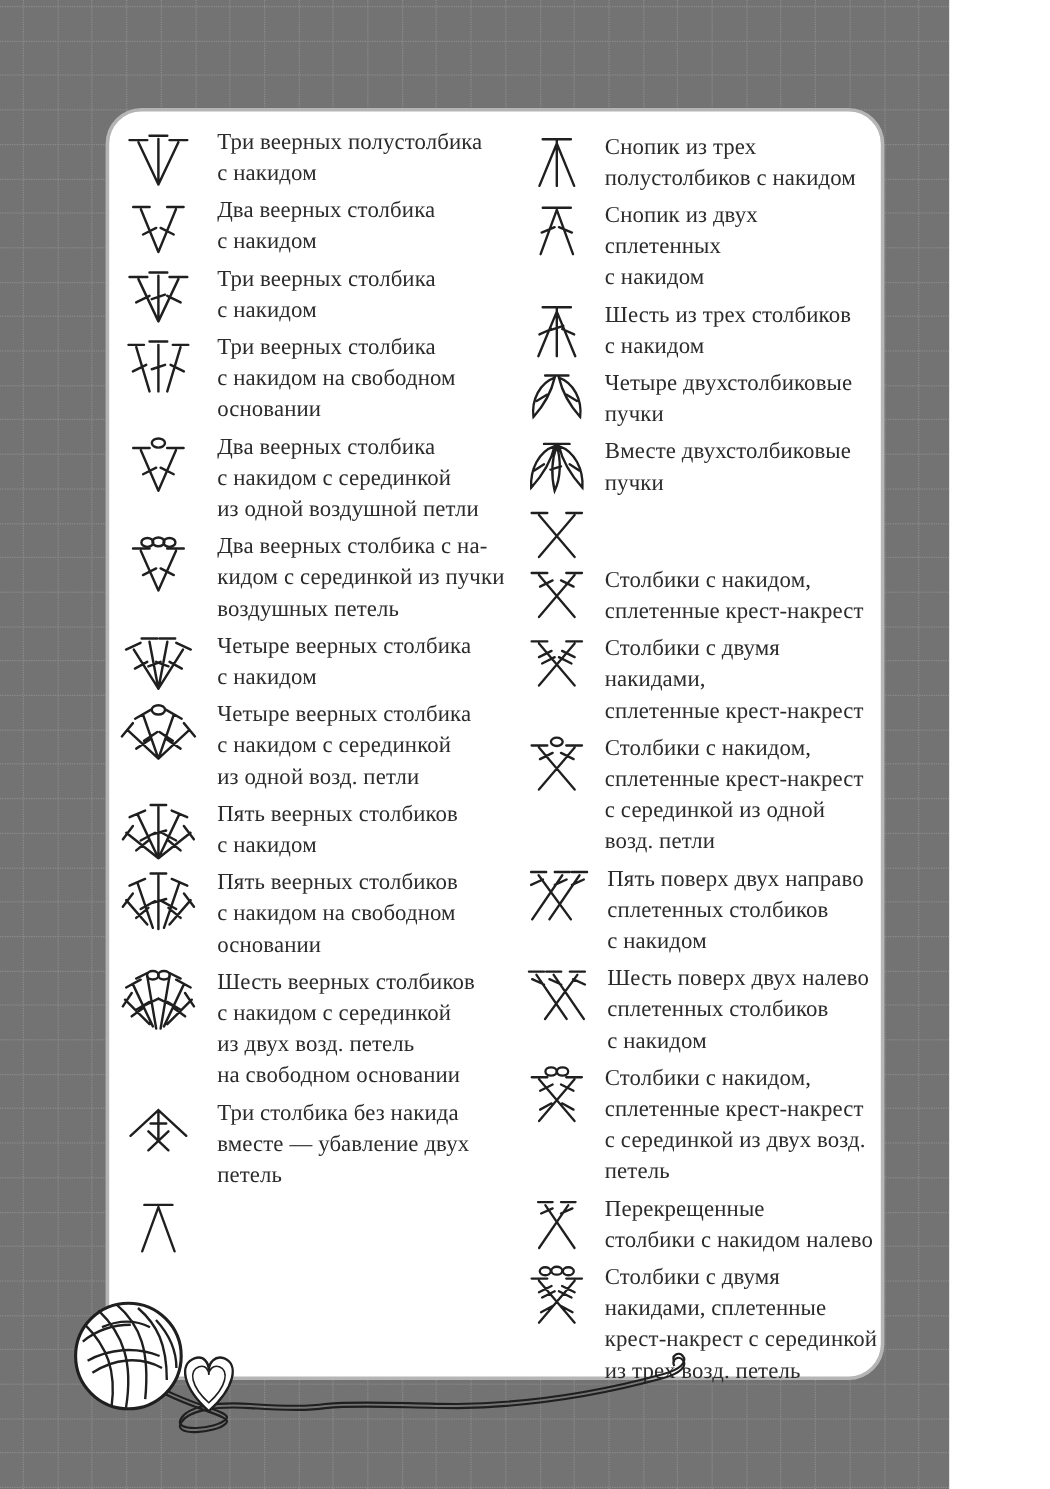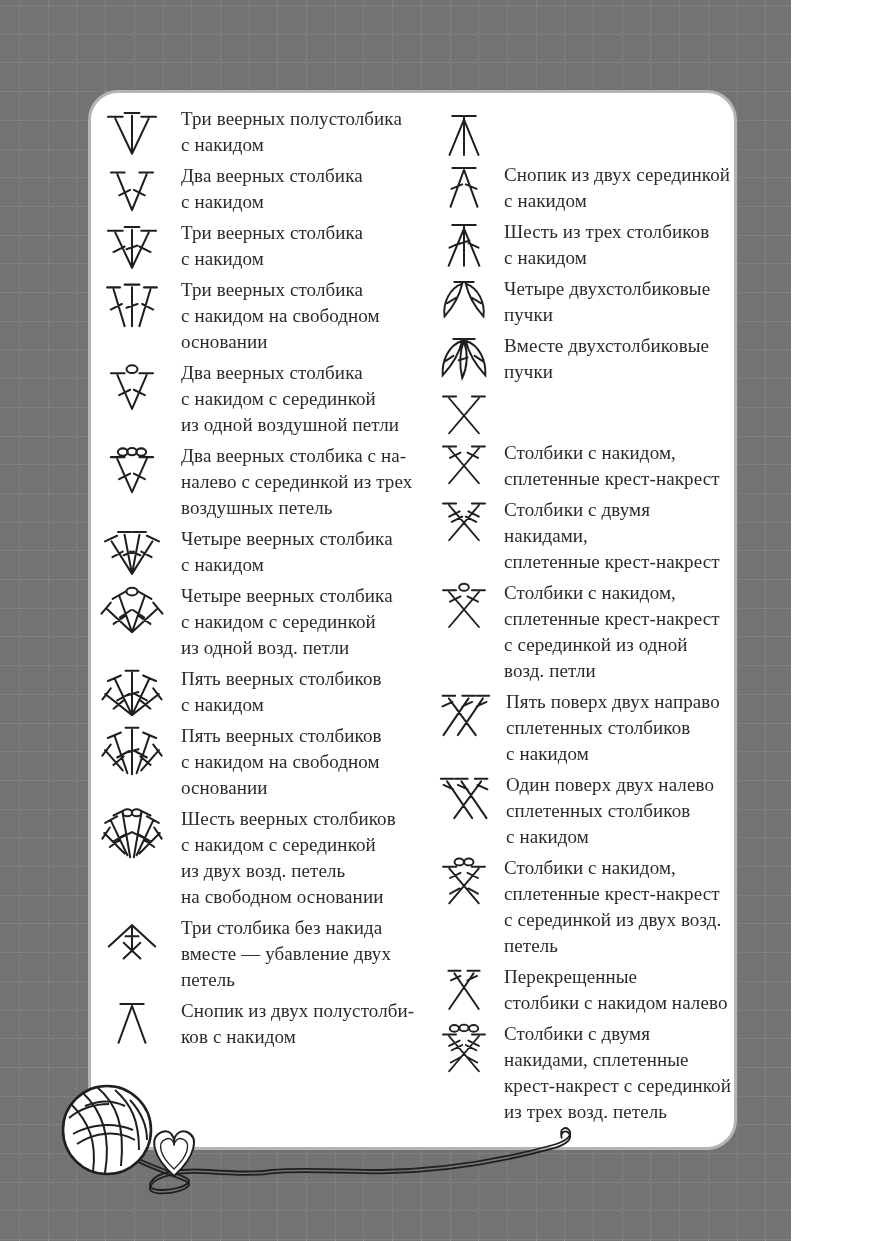--- a/index.html
+++ b/index.html
@@ -159,21 +159,21 @@
         <div class="row">
           <div class="sym">
             <svg width="46" height="48" viewBox="0 0 50 52">
               <path stroke="#1f1f1f" stroke-width="2.2" stroke-linecap="round" fill="none" d="M25,50 L9,14 M25,50 L41,14 M2,12 L17,12 M33,12 L48,12 M11,36 L23,30 M27,30 L39,36"></path>
               <ellipse cx="15" cy="6.5" rx="5.4" ry="4" stroke="#1f1f1f" stroke-width="2.2" stroke-linecap="round" fill="none"></ellipse>
               <ellipse cx="25" cy="6" rx="5.4" ry="4" stroke="#1f1f1f" stroke-width="2.2" stroke-linecap="round" fill="none"></ellipse>
               <ellipse cx="35" cy="6.5" rx="5.4" ry="4" stroke="#1f1f1f" stroke-width="2.2" stroke-linecap="round" fill="none"></ellipse>
             </svg>
           </div>
           <div class="txt">Два веерных столбика с на-
-налево с серединкой из трех
+кидом с серединкой из пучки
 воздушных петель</div>
         </div>
         <div class="row">
           <div class="sym">
             <svg width="54" height="47" viewBox="0 0 58 50">
               <path stroke="#1f1f1f" stroke-width="2.2" stroke-linecap="round" fill="none" d="M29,48 L7,13 M29,48 L21,6 M29,48 L37,6 M29,48 L51,13 M0,13 L13,7 M14,3 L28,3 M30,3 L44,3 M45,7 L58,13 M8,30 L19,24 M20,28 L31,24 M27,24 L38,28 M39,24 L50,30"></path>
             </svg>
           </div>
           <div class="txt">Четыре веерных столбика
 с накидом</div>
@@ -230,39 +230,39 @@
           <div class="txt">Три столбика без накида
 вместе — убавление двух
 петель</div>
         </div>
         <div class="row">
           <div class="sym">
             <svg width="36" height="44" viewBox="0 0 40 48">
               <path stroke="#1f1f1f" stroke-width="2.2" stroke-linecap="round" fill="none" d="M7,3 L33,3 M20,5 L5,46 M20,5 L35,46"></path>
             </svg>
           </div>
-          <div class="txt">Снопик из двух полустолби-
-ков с накидом</div>
         </div>
       </div>
     <div class="col" id="col-right">
         <div class="row">
           <div class="sym">
             <svg width="38" height="44" viewBox="0 0 42 48">
               <path stroke="#1f1f1f" stroke-width="2.2" stroke-linecap="round" fill="none" d="M8,3 L34,3 M21,3 L21,46 M21,7 L5,46 M21,7 L37,46"></path>
             </svg>
           </div>
+          <div class="txt">Снопик из трех
+полустолбиков с накидом</div>
         </div>
         <div class="row">
           <div class="sym">
             <svg width="36" height="44" viewBox="0 0 40 48">
               <path stroke="#1f1f1f" stroke-width="2.2" stroke-linecap="round" fill="none" d="M7,3 L33,3 M20,5 L5,46 M20,5 L35,46 M6,26 L18,21 M22,21 L34,26"></path>
             </svg>
           </div>
-          <div class="txt">Снопик из двух серединкой
+          <div class="txt">Снопик из двух сплетенных
 с накидом</div>
         </div>
         <div class="row">
           <div class="sym">
             <svg width="38" height="46" viewBox="0 0 42 50">
               <path stroke="#1f1f1f" stroke-width="2.2" stroke-linecap="round" fill="none" d="M8,3 L34,3 M21,3 L21,48 M21,7 L4,48 M21,7 L38,48 M5,28 L16,23 M15,24 L27,20 M26,23 L37,28"></path>
             </svg>
           </div>
           <div class="txt">Шесть из трех столбиков
 с накидом</div>
@@ -331,21 +331,21 @@
           <div class="txt">Пять поверх двух направо
 сплетенных столбиков
 с накидом</div>
         </div>
         <div class="row">
           <div class="sym">
             <svg width="52" height="45" viewBox="0 0 58 50">
               <path stroke="#1f1f1f" stroke-width="2.2" stroke-linecap="round" fill="none" d="M53,48 L25,7 M37,48 L9,7 M17,48 L47,7 M2,4 L16,4 M18,4 L32,4 M40,4 L54,4 M5,11 L16,16 M21,11 L32,16 M43,11 L54,16"></path>
             </svg>
           </div>
-          <div class="txt">Один поверх двух налево
+          <div class="txt">Шесть поверх двух налево
 сплетенных столбиков
 с накидом</div>
         </div>
         <div class="row">
           <div class="sym">
             <svg width="42" height="47" viewBox="0 0 48 54">
               <path stroke="#1f1f1f" stroke-width="2.2" stroke-linecap="round" fill="none" d="M7,52 L41,12 M41,52 L7,12 M0,10 L15,10 M33,10 L48,10 M8,23 L20,17 M28,17 L40,23 M8,41 L19,35 M29,35 L40,41"></path>
               <ellipse cx="18.5" cy="4.5" rx="5.4" ry="4" stroke="#1f1f1f" stroke-width="2.2" stroke-linecap="round" fill="none"></ellipse>
               <ellipse cx="29.5" cy="4.5" rx="5.4" ry="4" stroke="#1f1f1f" stroke-width="2.2" stroke-linecap="round" fill="none"></ellipse>
             </svg>

